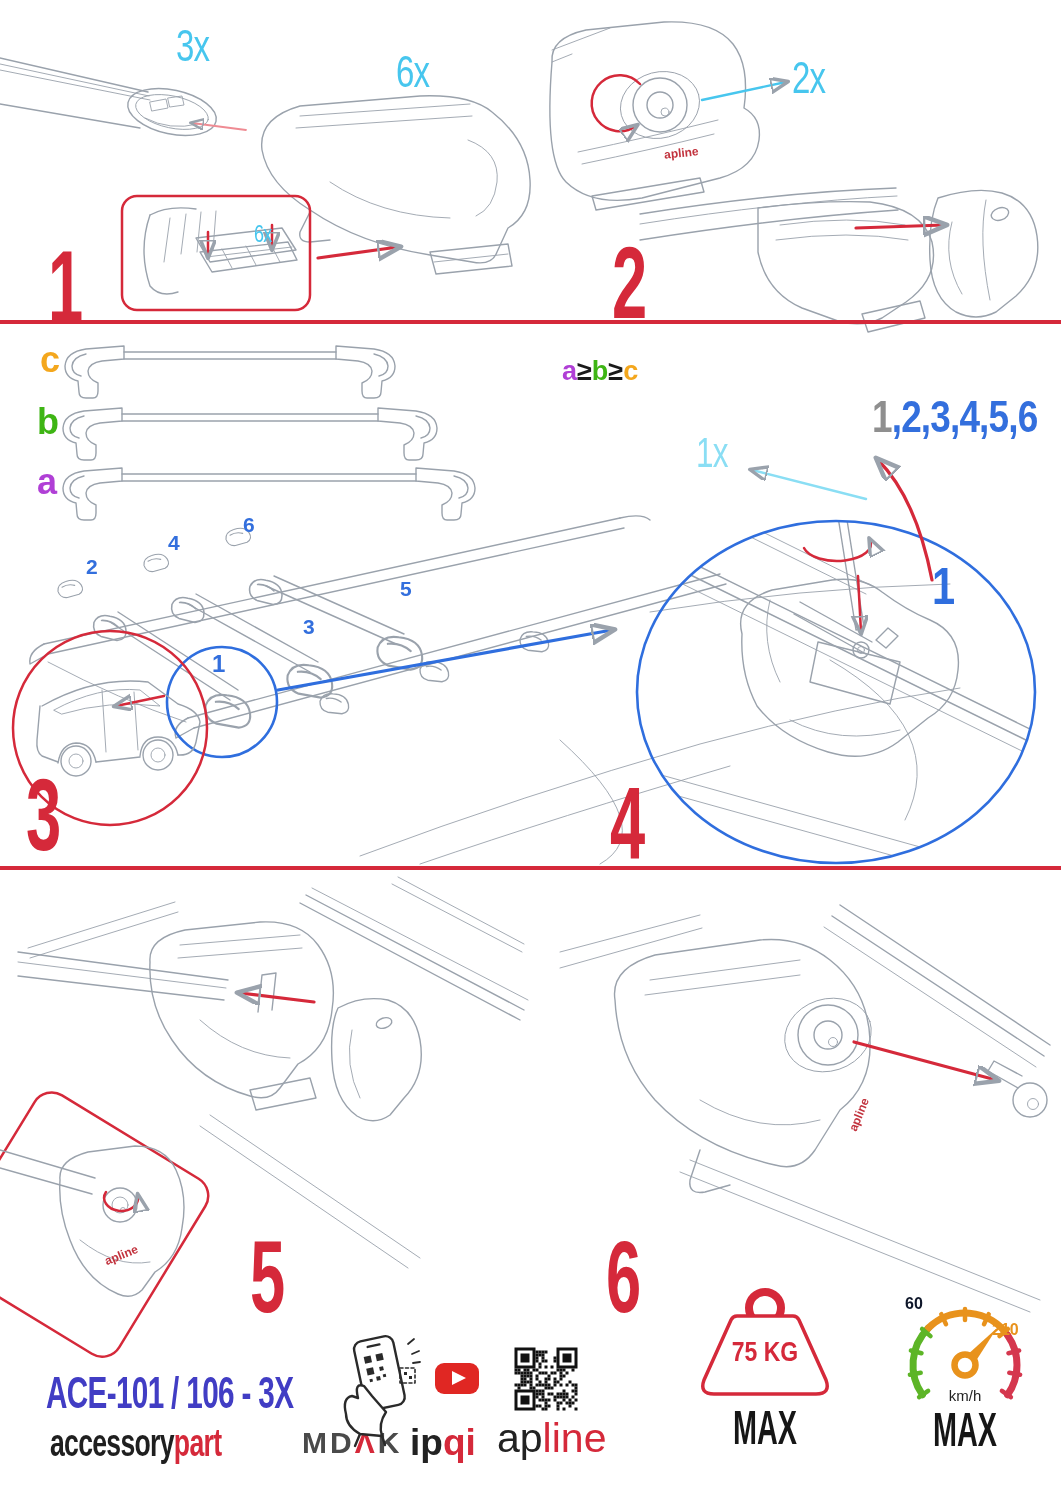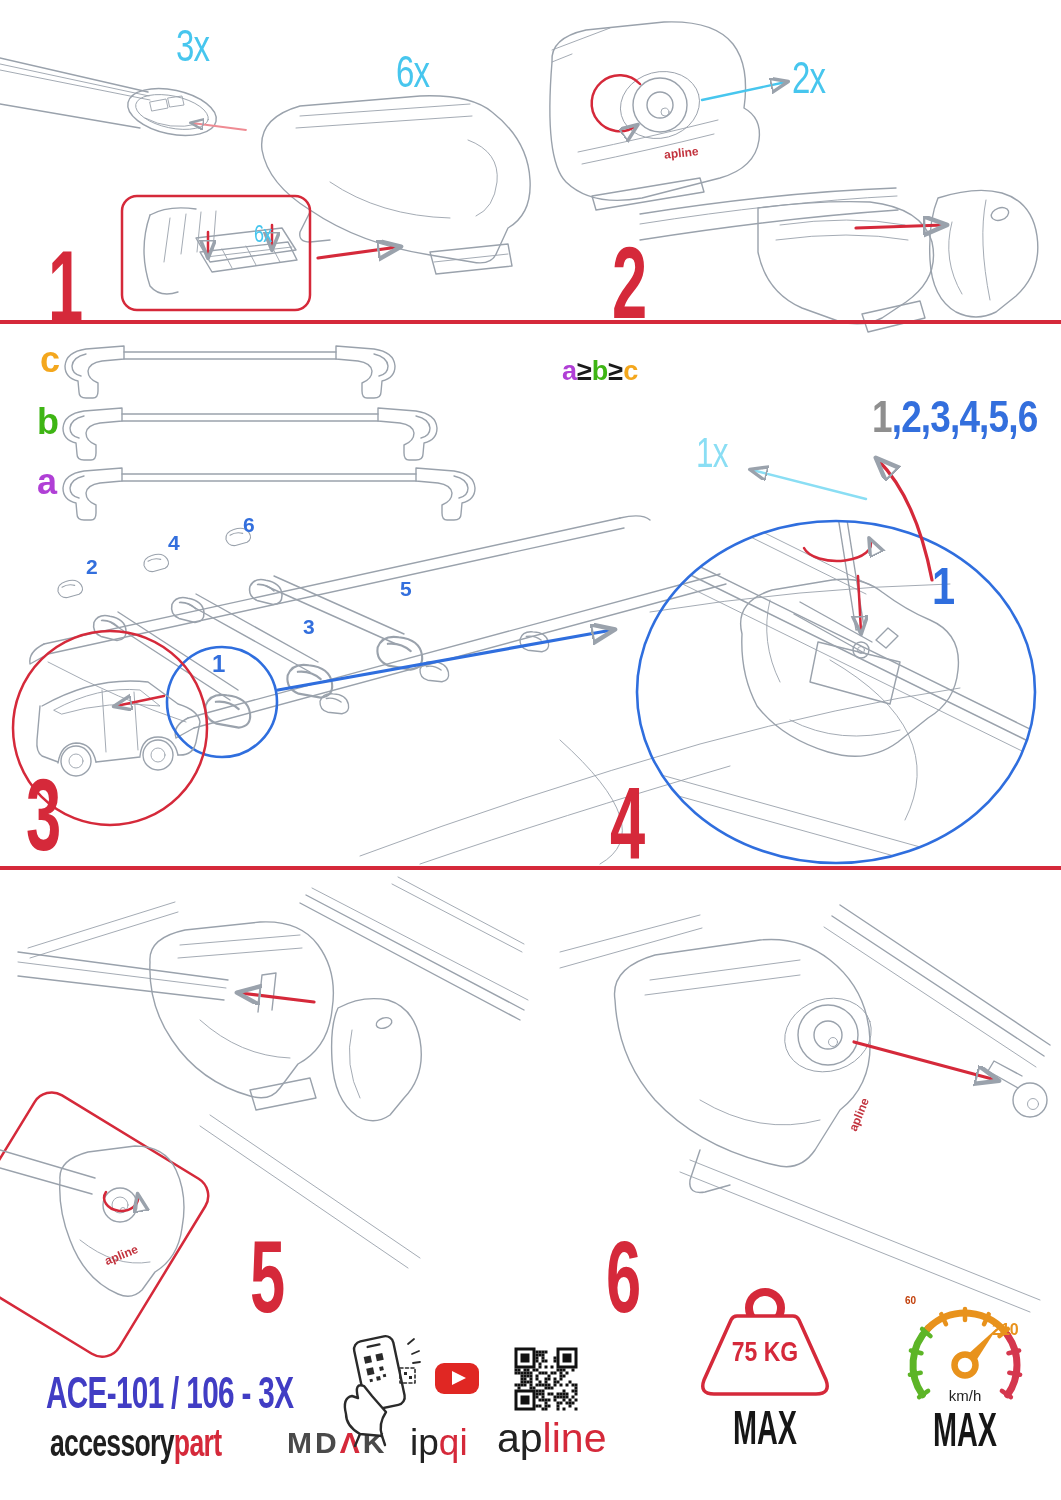--- a/index.html
+++ b/index.html
@@ -29,29 +29,29 @@
   .pos{color:#336fdd;font-weight:700;font-size:21px;}
   .barletter{font-weight:700;font-size:36px;}
   .rule{font-weight:700;font-size:27px;letter-spacing:0;}
   .seq{font-weight:700;font-size:45px;letter-spacing:-1px;transform:scaleX(.82);transform-origin:left top;}
   .callout1{color:#2f6ede;font-weight:700;font-size:52px;transform:scaleX(.8);transform-origin:left top;}
   .mini-brand{position:absolute;font-size:12px;font-weight:700;color:#c2333e;letter-spacing:0;}
 
   .code{color:#413dc4;font-weight:700;font-size:45px;letter-spacing:-1px;transform:scaleX(.66);transform-origin:left top;}
   .accessory{font-weight:700;font-size:38px;letter-spacing:-1px;transform:scaleX(.7);transform-origin:left top;color:#1f1f1f;}
   .accessory .r{color:#d5293a;}
-  .mdak{font-weight:700;font-size:30px;letter-spacing:3px;color:#4a4a4a;}
+  .mdak{font-weight:700;font-size:30px;letter-spacing:3px;color:#4a4a4a;margin-left:15px;}
   .mdak .r{color:#d5293a;}
-  .ipqi{font-weight:400;font-size:37px;color:#222222;}
+  .ipqi{font-weight:700;font-size:37px;color:#222222;}
   .ipqi .r{color:#d5293a;}
   .apline{font-weight:500;font-size:41px;color:#222222;}
   .apline .r{color:#d5293a;}
   .wval{color:#d5293a;font-weight:700;font-size:28px;transform:scaleX(.82);transform-origin:center top;text-align:center;width:174px;}
   .maxtxt{color:#161616;font-weight:700;font-size:48px;transform:scaleX(.6);transform-origin:center top;text-align:center;}
-  .s60{color:#c2410c;font-weight:700;font-size:10px;}
+  .s60{color:#0f172a;font-weight:700;font-size:16px;}
   .s120{color:#e8921c;font-weight:700;font-size:16px;}
   .kmh{color:#222;font-size:15px;font-weight:400;text-align:center;width:154px;}
   .ytwrap{position:absolute;left:435px;top:1363px;width:44px;height:31px;background:#e02723;border-radius:9px;}
   .ytwrap:after{content:"";position:absolute;left:17px;top:8px;border-left:14px solid #ffffff;border-top:7.5px solid transparent;border-bottom:7.5px solid transparent;}
 </style>
 </head>
 <body>
 
 <div class="page">
 

